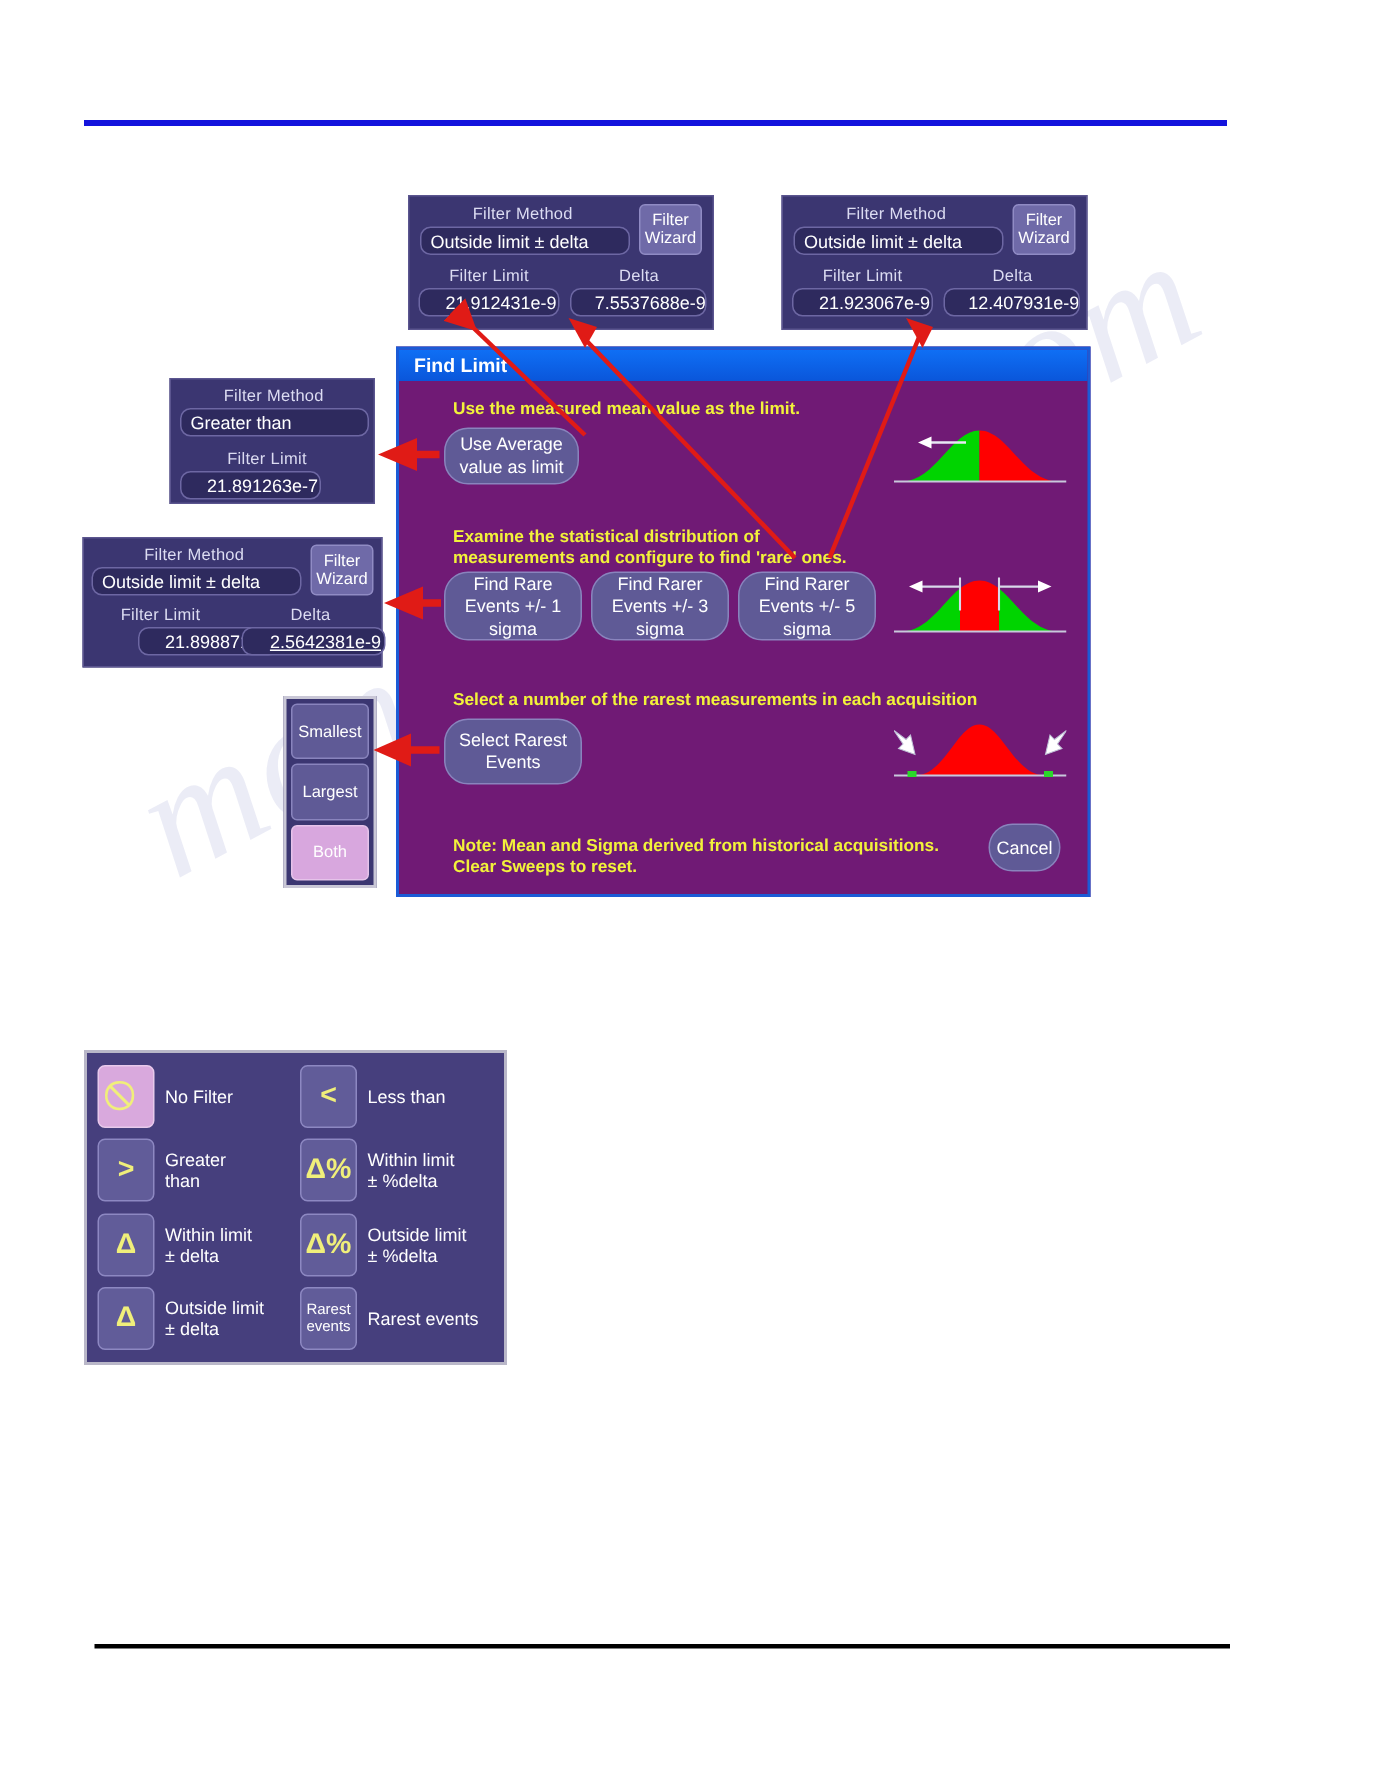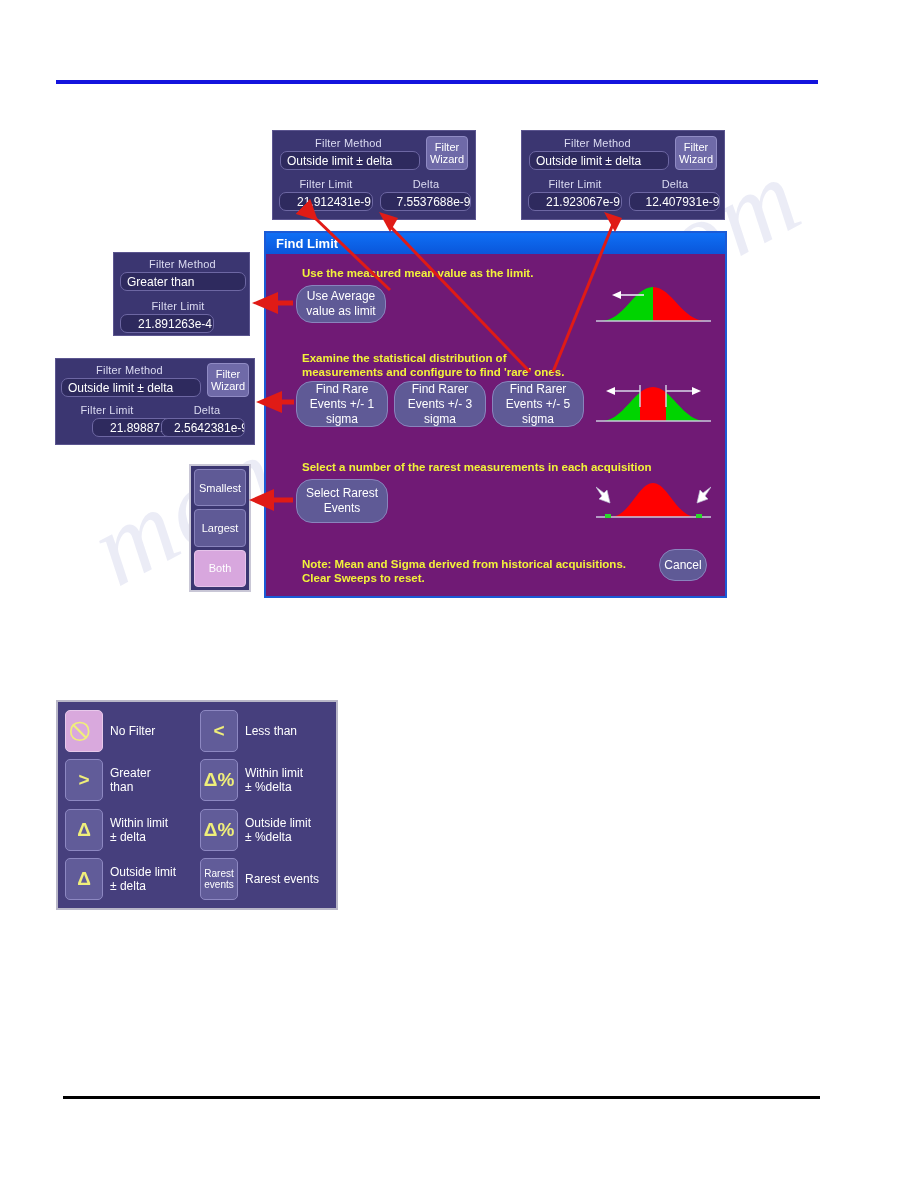--- a/index.html
+++ b/index.html
@@ -136,34 +136,34 @@
     <div class="lbl" style="left:6px;top:47px;width:94px;">Filter Limit</div>
     <div class="lbl" style="left:108px;top:47px;width:90px;">Delta</div>
     <div class="field center" style="left:6px;top:61px;width:94px;height:19px;">21.923067e-9</div>
     <div class="field center" style="left:107px;top:61px;width:91px;height:19px;">12.407931e-9</div>
   </div>
 
   <div class="panel" style="left:113px;top:252px;width:137px;height:84px;">
     <div class="lbl" style="left:0px;top:5px;width:137px;">Filter Method</div>
     <div class="field" style="left:6px;top:19px;width:126px;height:19px;">Greater than</div>
     <div class="lbl" style="left:0px;top:47px;width:128px;">Filter Limit</div>
-    <div class="field center" style="left:6px;top:61px;width:94px;height:19px;">21.891263e-4</div>
+    <div class="field center" style="left:6px;top:61px;width:94px;height:19px;">21.891263e-7</div>
   </div>
 
   <div class="panel" style="left:55px;top:358px;width:200px;height:87px;">
     <div class="lbl" style="left:6px;top:5px;width:135px;">Filter Method</div>
     <div class="field" style="left:5px;top:19px;width:140px;height:19px;">Outside limit ± delta</div>
     <div class="wizbtn" style="left:151px;top:4px;width:42px;height:34px;">
       <span>Filter</span>
       <span>Wizard</span>
     </div>
     <div class="lbl" style="left:4px;top:45px;width:94px;">Filter Limit</div>
     <div class="lbl" style="left:106px;top:45px;width:90px;">Delta</div>
     <div class="field center" style="left:4px;top:59px;width:94px;height:19px;margin-left:32px;">21.898871e-9</div>
-    <div class="field center" style="left:105px;top:59px;width:84px;height:19px;">2.5642381e-9</div>
+    <div class="field center" style="left:105px;top:59px;width:96px;height:19px;text-decoration:underline;">2.5642381e-9</div>
   </div>
 
   <div class="slb">
     <div class="slb-btn">Smallest</div>
     <div class="slb-btn">Largest</div>
     <div class="slb-btn sel">Both</div>
   </div>
 
   <div class="dialog">
     <div class="dlg-title">Find Limit</div>

